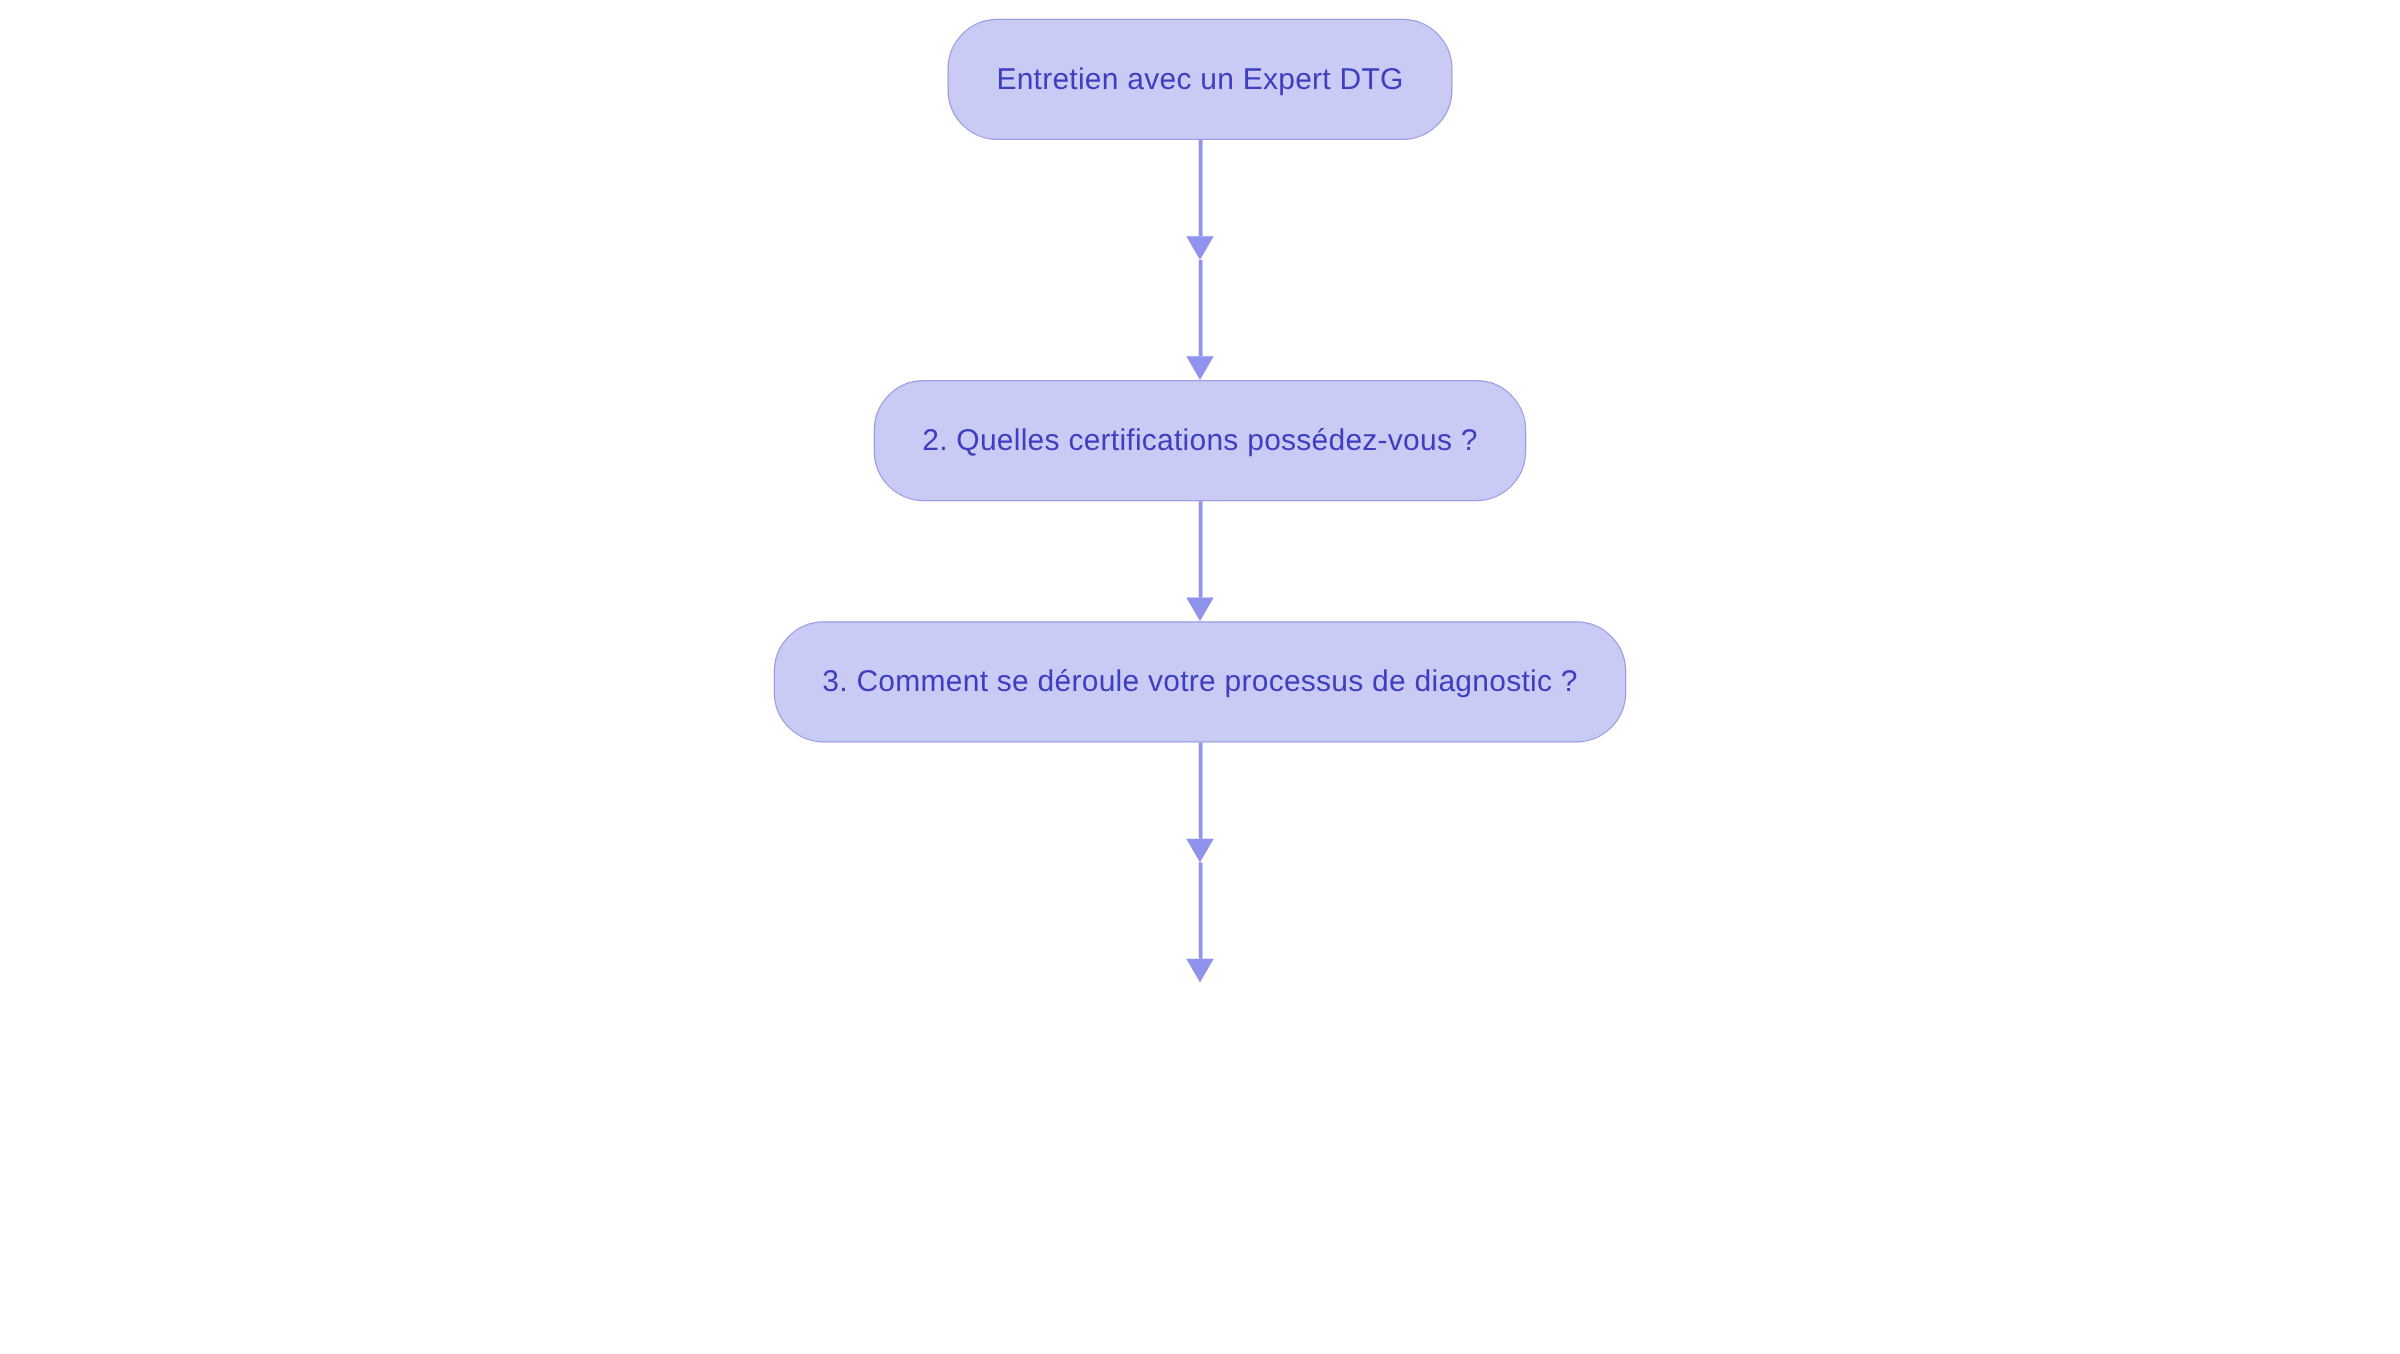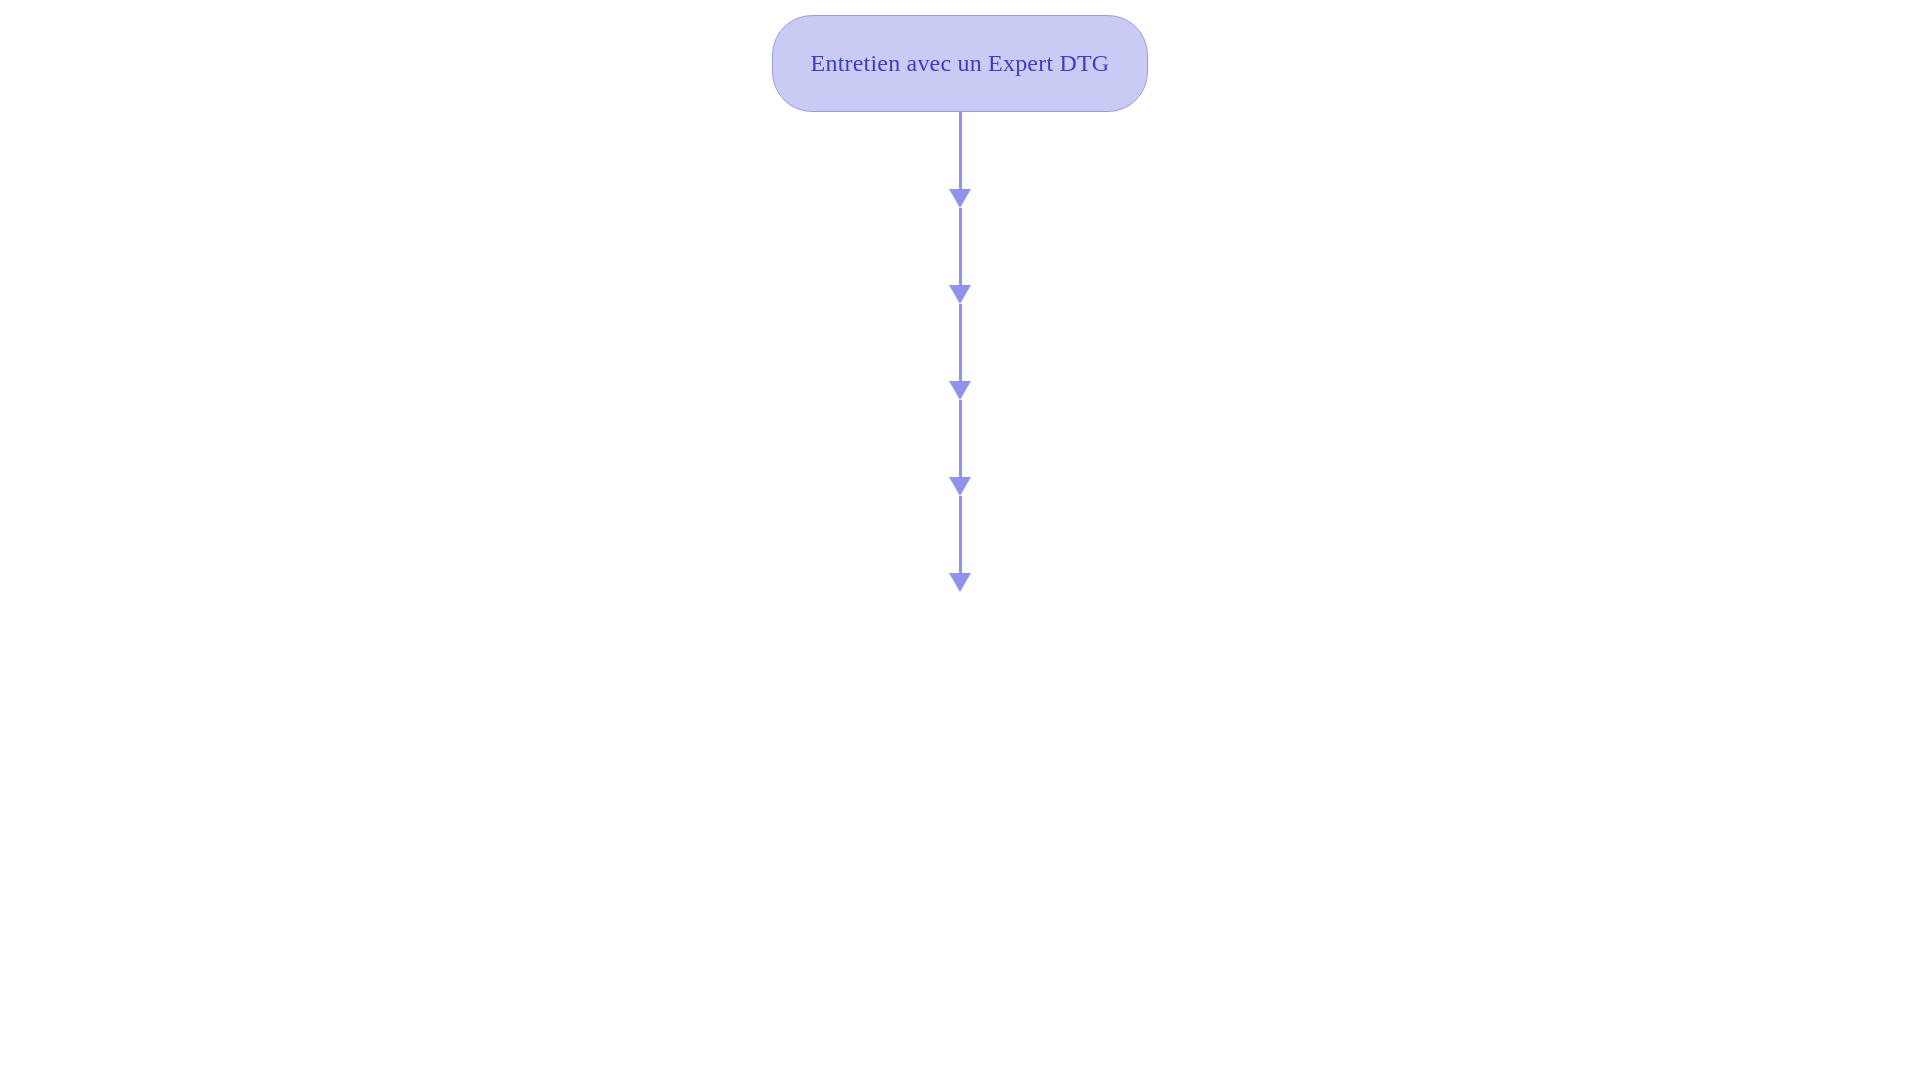--- a/index.html
+++ b/index.html
@@ -35,21 +35,20 @@
     padding: 0 38px;
     white-space: nowrap;
     background: var(--node_fill);
     border: 1.5px solid var(--node_border);
     border-radius: 40px;
     color: var(--text_color);
     font-size: 24px;
     font-weight: 500;
     letter-spacing: 0.2px;
     flex: 0 0 auto;
-    font-family: Liberation Serif, serif;
   }
   .arrow {
     height: 96px;
     width: 24px;
     display: flex;
     flex-direction: column;
     align-items: center;
     flex: 0 0 auto;
   }
   .arrow .shaft {
@@ -77,26 +76,28 @@
     <div class="shaft"></div>
     <div class="head"></div>
   </div>
 
 
   <div class="arrow">
     <div class="shaft"></div>
     <div class="head"></div>
   </div>
 
+  <div class="node">2. Quelles certifications possédez-vous ?</div>
 
   <div class="arrow">
     <div class="shaft"></div>
     <div class="head"></div>
   </div>
 
+  <div class="node">3. Comment se déroule votre processus de diagnostic ?</div>
 
   <div class="arrow">
     <div class="shaft"></div>
     <div class="head"></div>
   </div>
 
 
   <div class="arrow">
     <div class="shaft"></div>
     <div class="head"></div>

